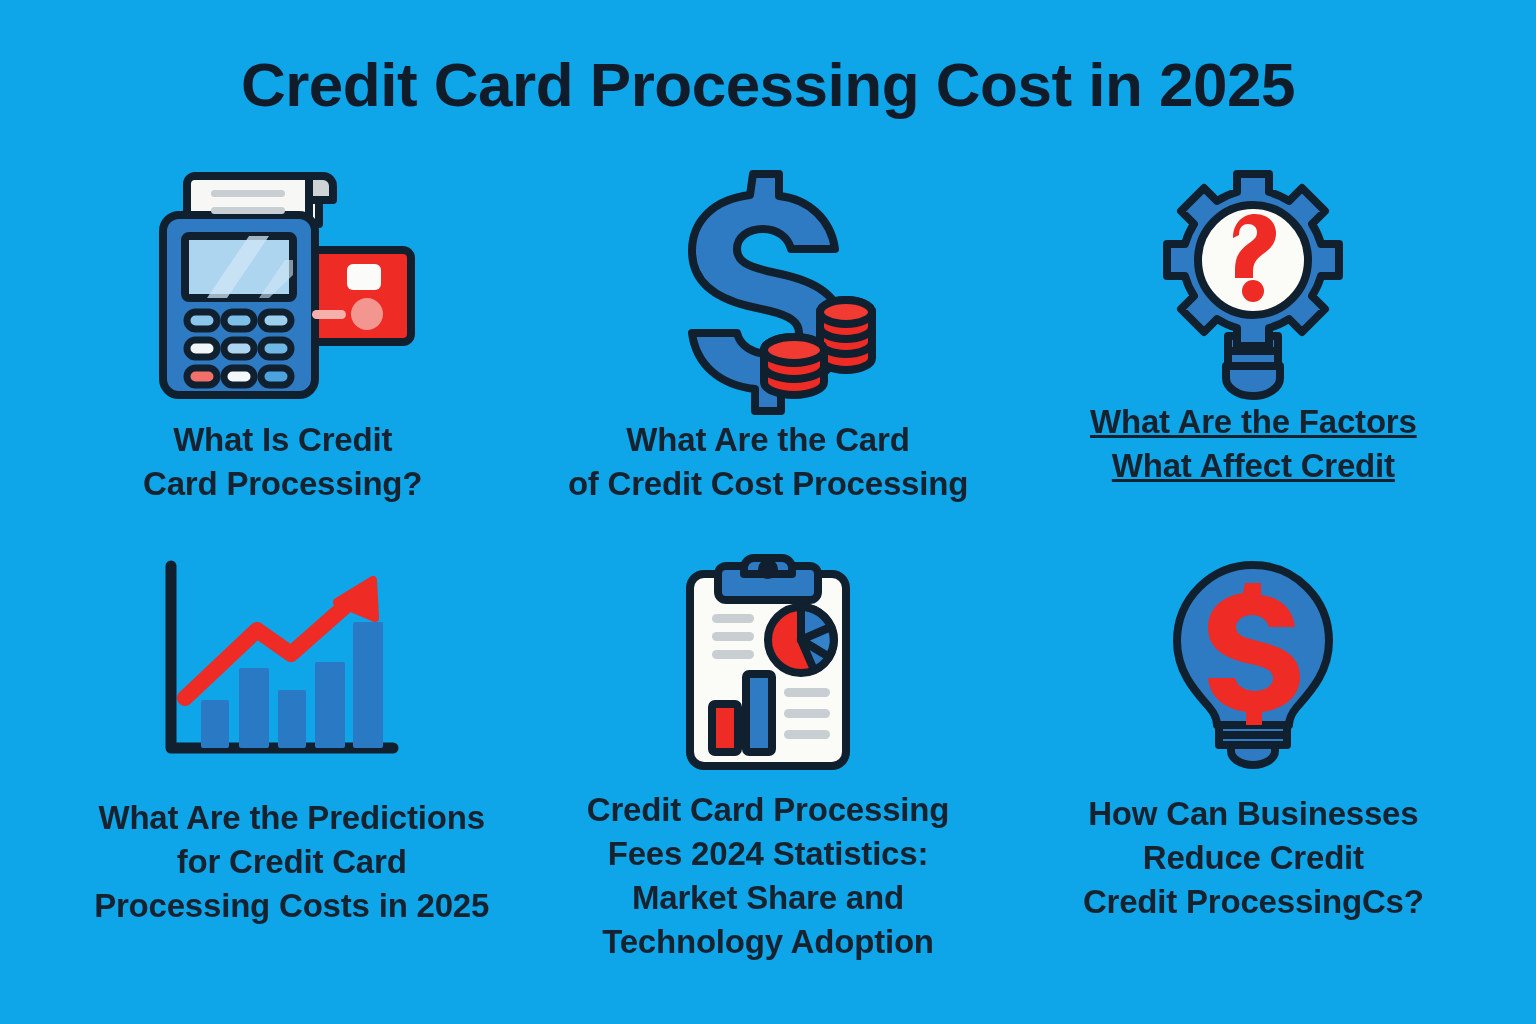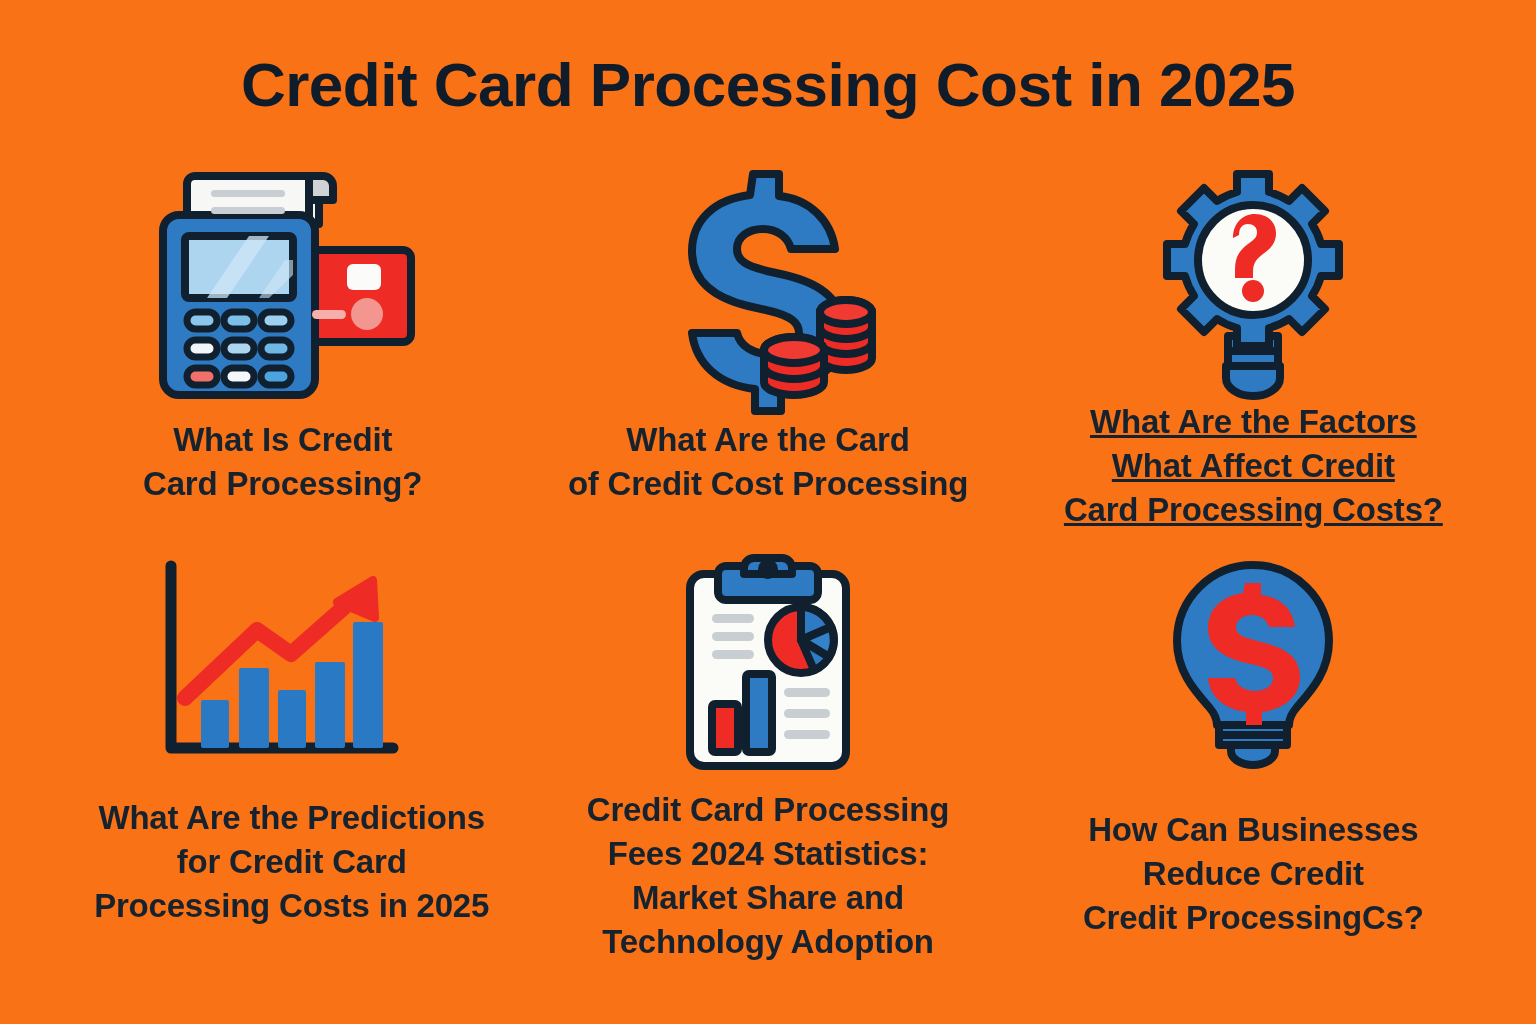--- a/index.html
+++ b/index.html
@@ -11,21 +11,21 @@
     height: 1024px;
     background: #FDFCF6;
     font-family: "Liberation Sans", sans-serif;
     overflow: hidden;
   }
 
   .infographic {
     position: relative;
     width: 1536px;
     height: 1024px;
-    background: #f97316;
+    background: #0ea5e9;
     box-sizing: border-box;
   }
 
   
   .title {
     position: absolute;
     top: 52px;
     left: 0;
     width: 1536px;
     text-align: center;
@@ -76,21 +76,21 @@
     line-height: 1.33;
     letter-spacing: -0.2px;
     max-width: 430px;
     margin-top: 8px;
   }
   .caption .ln { display: block; white-space: nowrap; }
 
   .cell.c3r1 .caption { margin-top: -10px; text-decoration: underline; }
   .cell.c1r2 .caption { margin-top: 16px; margin-left: 18px; }
   .cell.c2r2 .caption { margin-top: 8px; }
-  .cell.c3r2 .caption { margin-top: 28px; }
+  .cell.c3r2 .caption { margin-top: 12px; }
 
   svg { display: block; overflow: visible; }
 </style>
 </head>
 <body>
 
 <div class="infographic">
 
   <div class="title">Credit Card Processing Cost in 2025</div>
 
@@ -189,21 +189,20 @@
           </g>
 
           <path d="M95 78 c0 -14 9 -24 22 -24 c12 0 21 8 21 19 c0 10 -5 15 -13 21 c-8 6 -10 10 -10 19
                    v5 h-18 v-8 c0 -13 4 -19 13 -26 c7 -5 9 -7 9 -12 c0 -5 -4 -8 -9 -8 c-6 0 -9 4 -9 11 z" fill="#EE2B24"></path>
           <circle cx="115" cy="131" r="11" fill="#EE2B24"></circle>
         </svg>
       </div>
       <div class="caption">
         <span class="ln">What Are the Factors</span>
         <span class="ln">What Affect Credit</span>
-        <span class="ln">Card Processing Costs?</span>
       </div>
     </div>
 
     <div class="cell c1r2">
       <div class="icon-wrap short">
         <svg width="276" height="215" viewBox="0 0 276 215" aria-hidden="true">
 
           <path d="M26 8 v182 h222" fill="none" stroke="#10202F" stroke-width="11" stroke-linecap="round" stroke-linejoin="round"></path>
 
           <g fill="#2A79C4">

